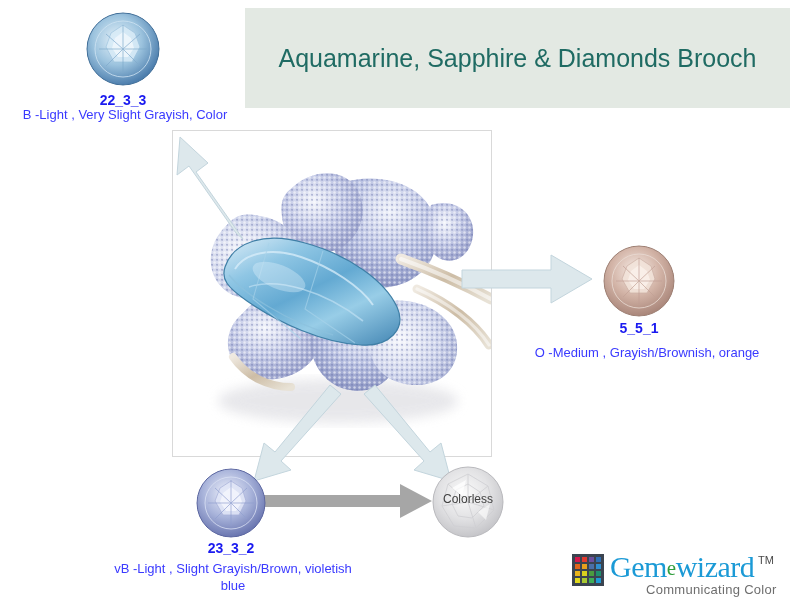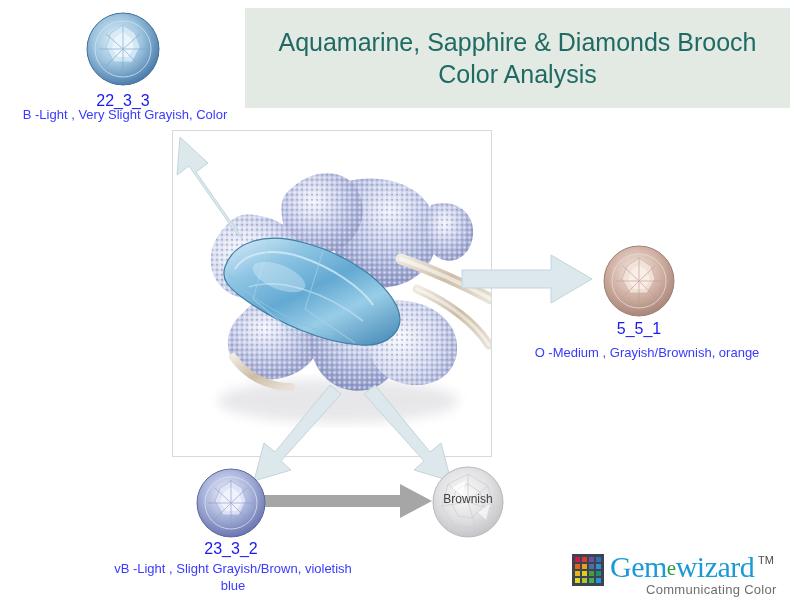--- a/index.html
+++ b/index.html
@@ -60,22 +60,22 @@
     position: absolute;
     border-radius: 50%;
     overflow: hidden;
   }
   .gem svg { display: block; }
 
   
   .code-label {
     position: absolute;
     color: #1a1af0;
-    font-size: 16px;
-    font-weight: normal;
+    font-size: 14px;
+    font-weight: bold;
     text-align: center;
     white-space: nowrap;
   }
   .desc-label {
     position: absolute;
     color: #3a3aff;
     font-size: 13px;
     text-align: center;
     line-height: 17px;
   }
@@ -155,21 +155,20 @@
     white-space: nowrap;
   }
 </style>
 </head>
 <body style="background: rgb(255, 255, 255);">
 
 <div id="stage">
 
   <div class="title-box" style="background: rgb(227, 233, 227);">
     <div class="title-line" style="color: rgb(31, 107, 99);">Aquamarine, Sapphire &amp; Diamonds Brooch</div>
-    <div class="title-line" style="color: rgb(31, 107, 99);">Color Analysis</div>
   </div>
 
   <div class="photo-panel">
     <svg class="brooch-svg" width="318" height="325" viewBox="0 0 318 325">
       <defs>
         <radialGradient id="petalA" cx="40%" cy="35%" r="75%">
           <stop offset="0%" stop-color="#f2f4fb"></stop>
           <stop offset="45%" stop-color="#c3c9e6"></stop>
           <stop offset="100%" stop-color="#8e96c4"></stop>
         </radialGradient>
@@ -373,21 +372,21 @@
         <line x1="36" y1="36" x2="36" y2="8"></line>
           <line x1="36" y1="36" x2="62" y2="44"></line>
         <line x1="36" y1="36" x2="44" y2="62"></line>
           <line x1="36" y1="36" x2="10" y2="40"></line>
         <line x1="36" y1="36" x2="16" y2="18"></line>
           <line x1="36" y1="36" x2="56" y2="20"></line>
       </g>
       <path d="M20,22 L34,14 L30,30 Z" fill="#ffffff" opacity="0.75"></path>
       <path d="M46,46 L58,38 L54,54 Z" fill="#ffffff" opacity="0.6"></path>
     </svg>
-    <div class="colorless-text">Brownish</div>
+    <div class="colorless-text">Colorless</div>
   </div>
 
   <div class="logo">
     <div class="logo-grid">
       <i style="background: rgb(214, 23, 75);"></i>
         <i style="background: rgb(224, 58, 47);"></i>
       <i style="background: rgb(107, 79, 160);"></i>
         <i style="background: rgb(47, 111, 181);"></i>
       <i style="background: rgb(224, 101, 26);"></i>
         <i style="background: rgb(230, 160, 28);"></i>

